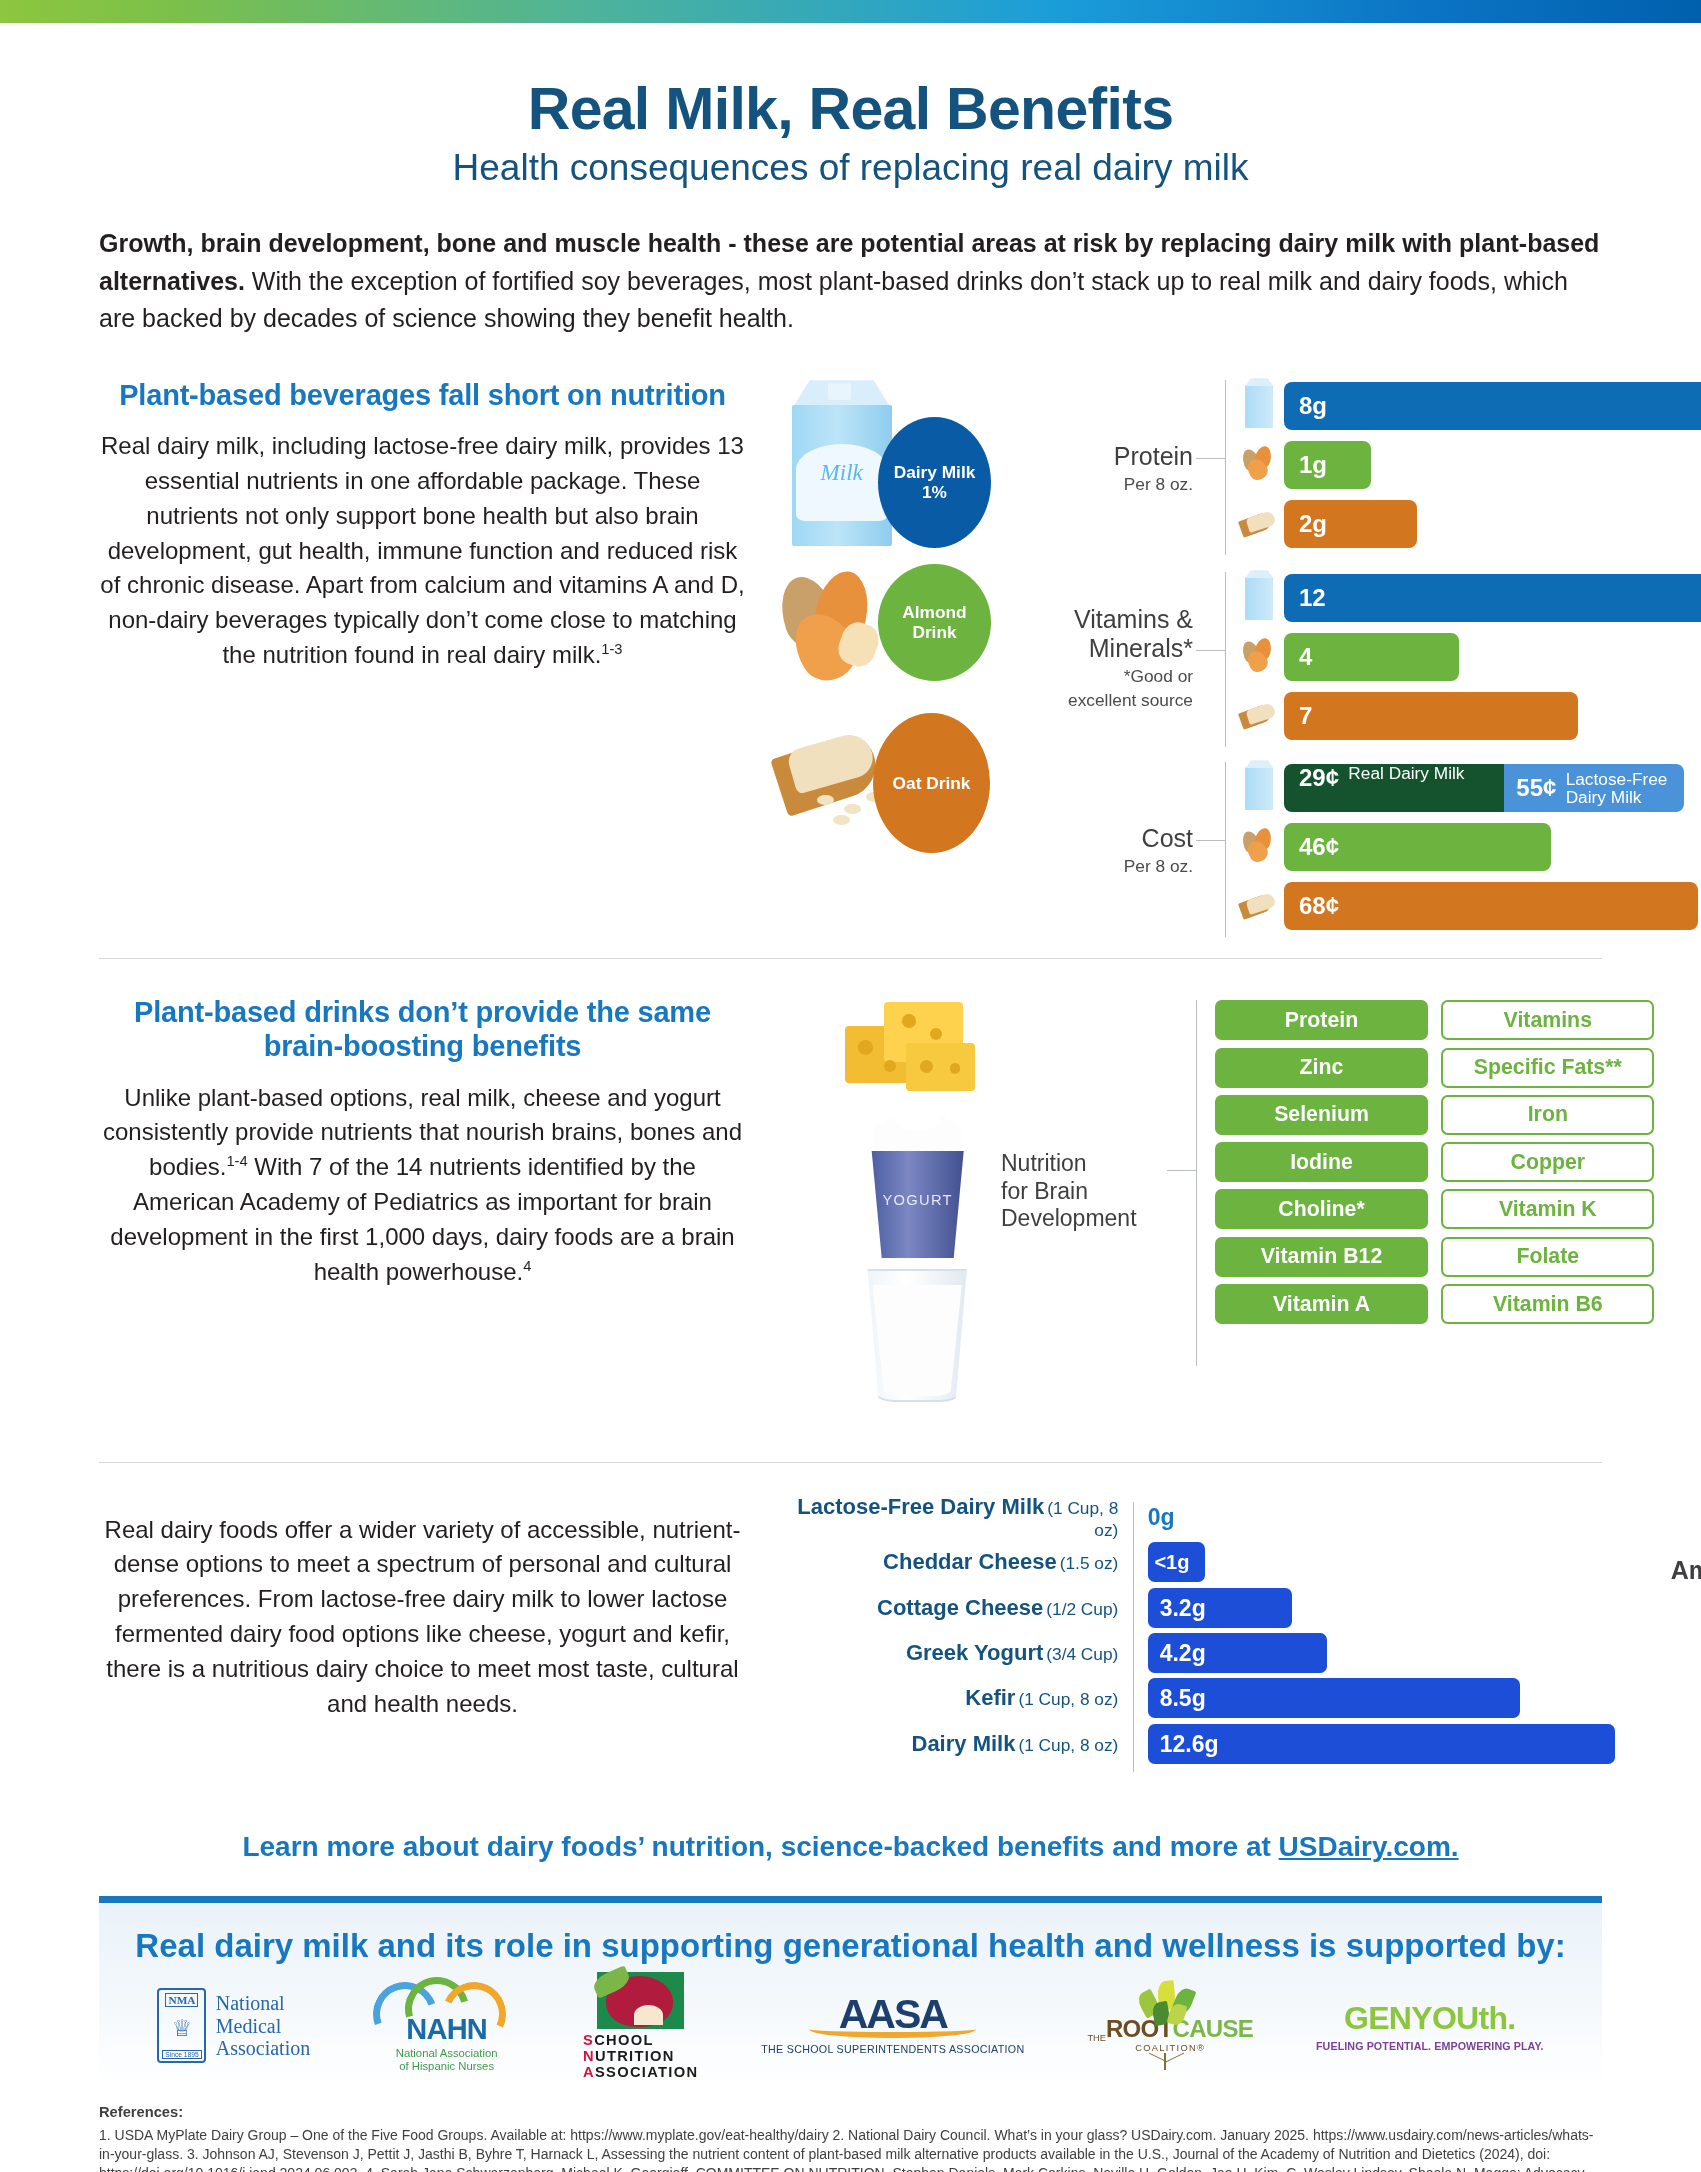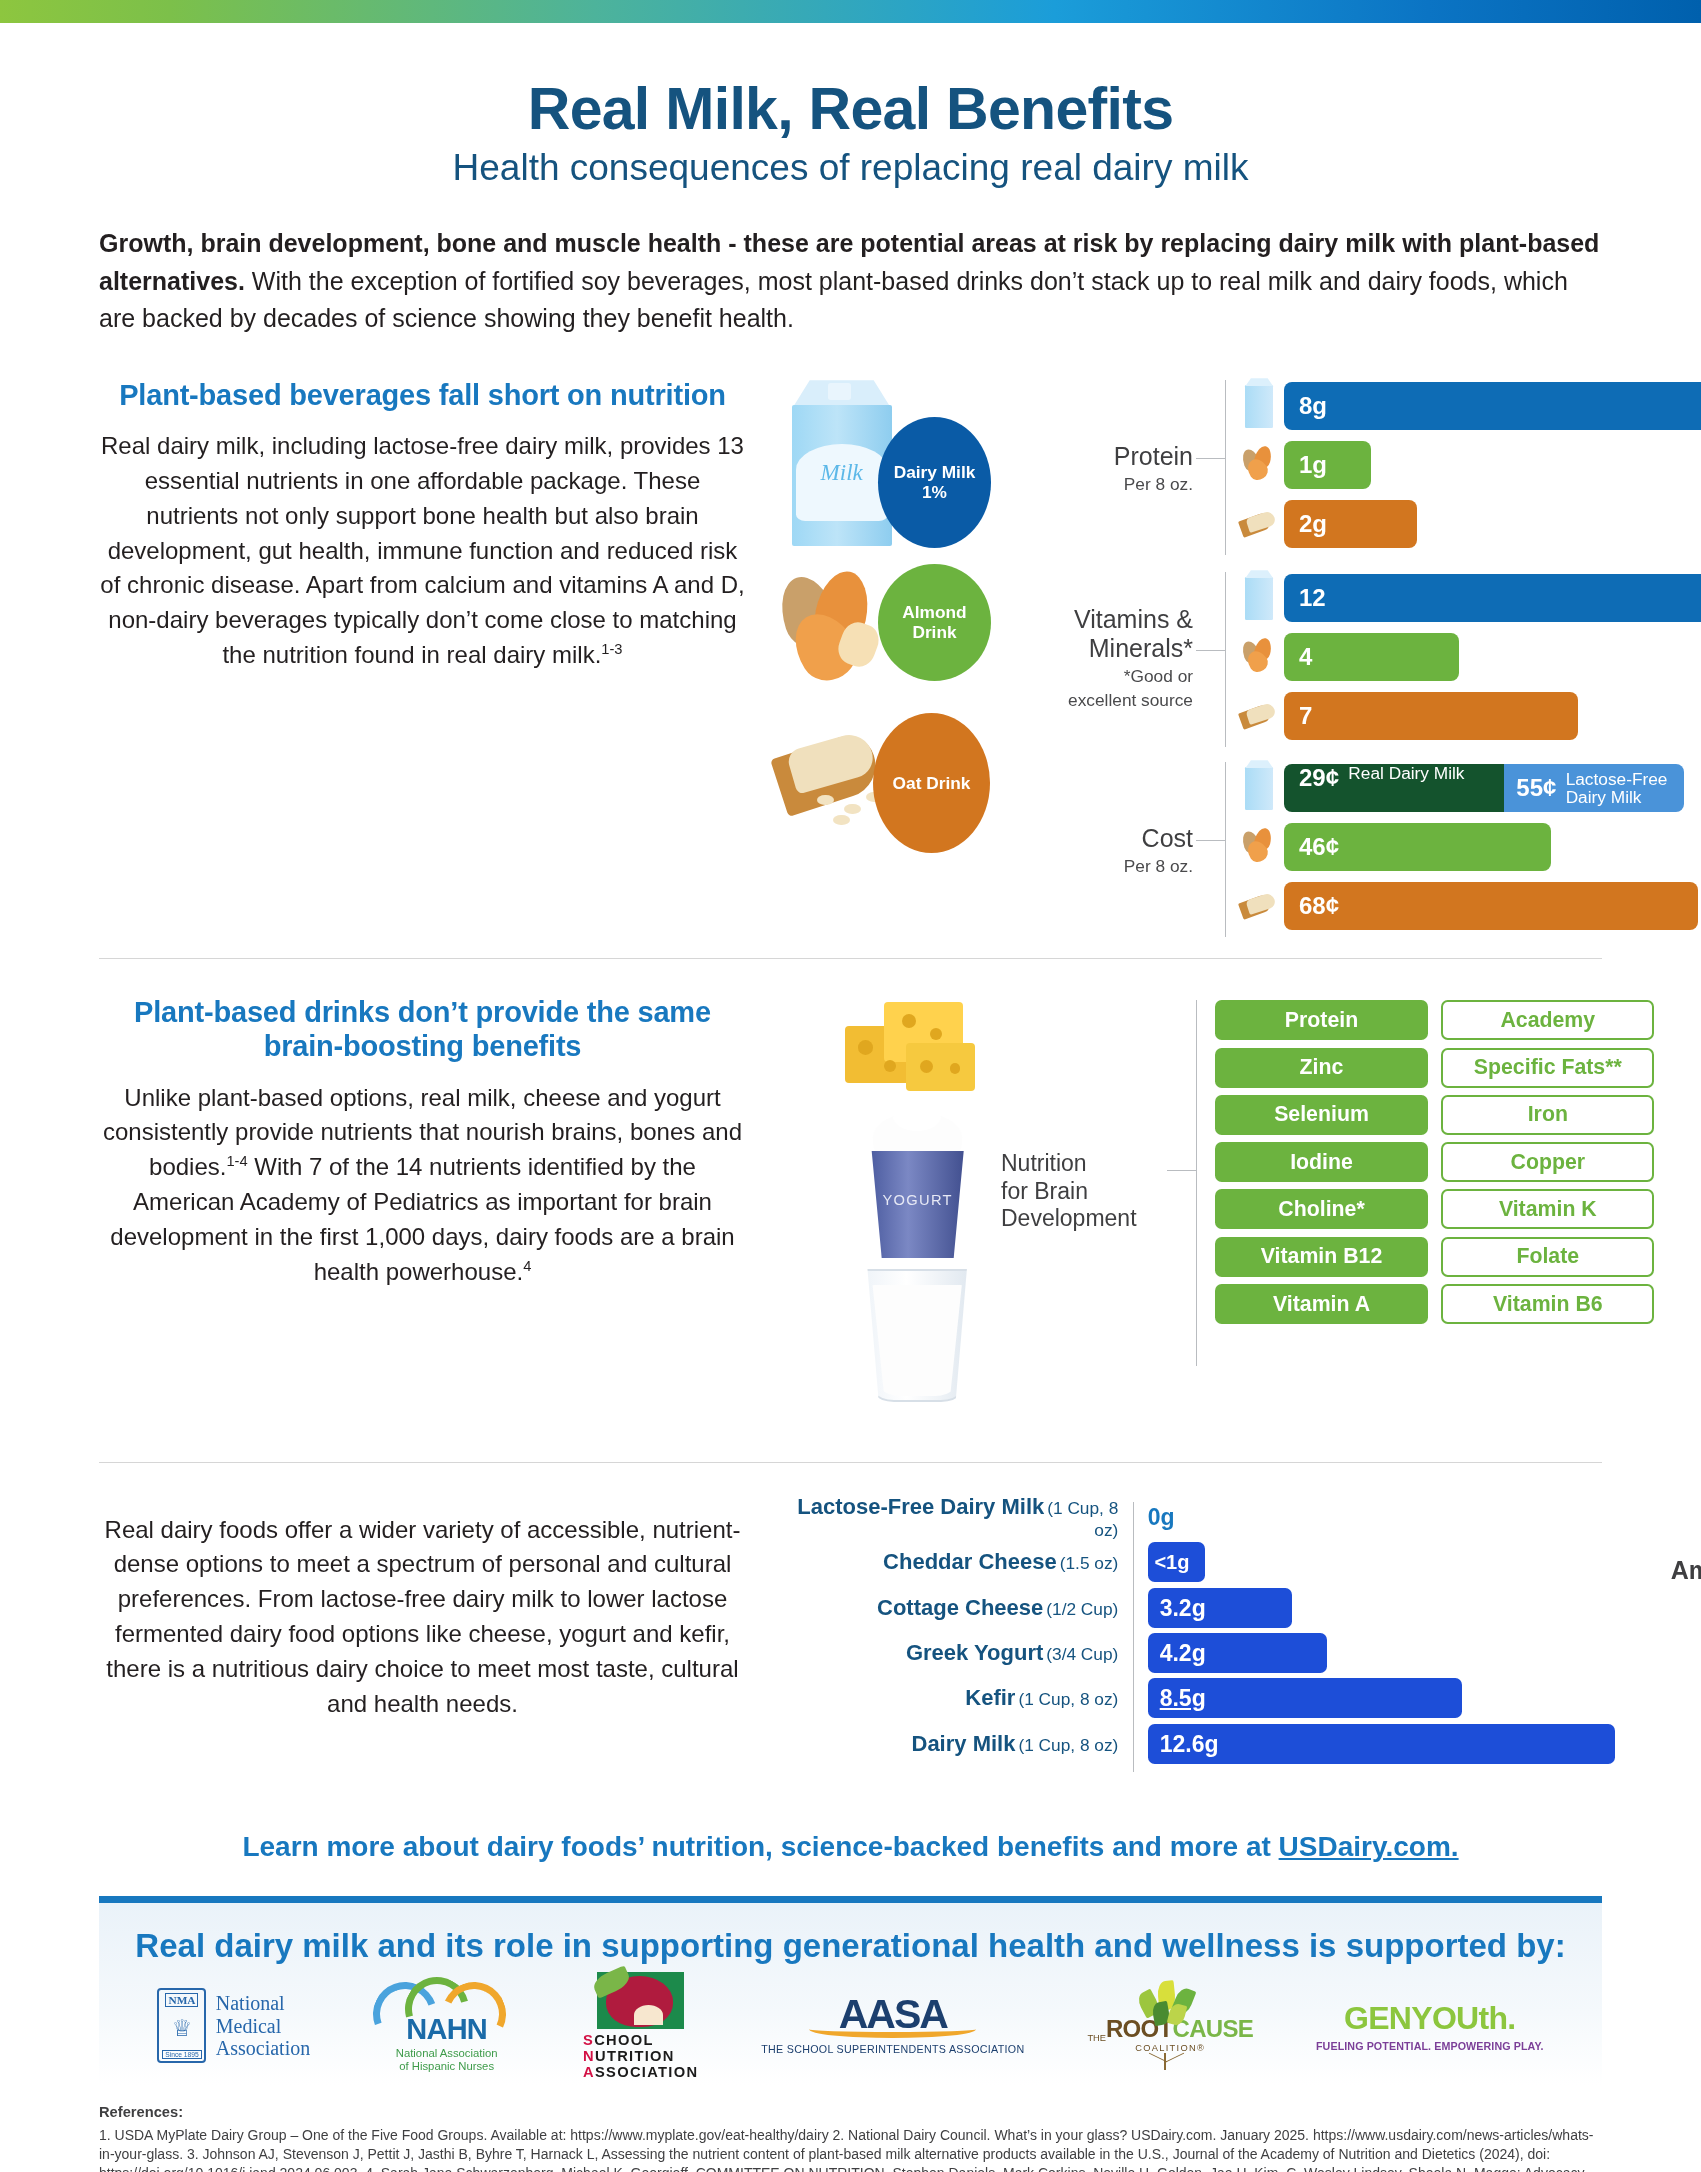--- a/index.html
+++ b/index.html
@@ -601,21 +601,21 @@
           <div class="gcol">
             <div class="pill filled">Protein</div>
             <div class="pill filled">Zinc</div>
             <div class="pill filled">Selenium</div>
             <div class="pill filled">Iodine</div>
             <div class="pill filled">Choline*</div>
             <div class="pill filled">Vitamin B12</div>
             <div class="pill filled">Vitamin A</div>
           </div>
           <div class="gcol">
-            <div class="pill outline">Academy</div>
+            <div class="pill outline">Vitamins</div>
             <div class="pill outline">Specific Fats**</div>
             <div class="pill outline">Iron</div>
             <div class="pill outline">Copper</div>
             <div class="pill outline">Vitamin K</div>
             <div class="pill outline">Folate</div>
             <div class="pill outline">Vitamin B6</div>
           </div>
         </div>
 
       </div>
@@ -671,21 +671,21 @@
           <div class="l-bar" style="width:179px;">
             <span>4.2g</span>
           </div>
         </div>
 
         <div class="l-row" style="top:181px;">
           <div class="l-lbl">
             <span class="nm">Kefir</span>
             <span class="sv">(1 Cup, 8 oz)</span>
           </div>
-          <div class="l-bar" style="width:314px;text-decoration:underline;">
+          <div class="l-bar" style="width:372px;">
             <span>8.5g</span>
           </div>
         </div>
 
         <div class="l-row" style="top:227px;">
           <div class="l-lbl">
             <span class="nm">Dairy Milk</span>
             <span class="sv">(1 Cup, 8 oz)</span>
           </div>
           <div class="l-bar" style="width:467px;">

